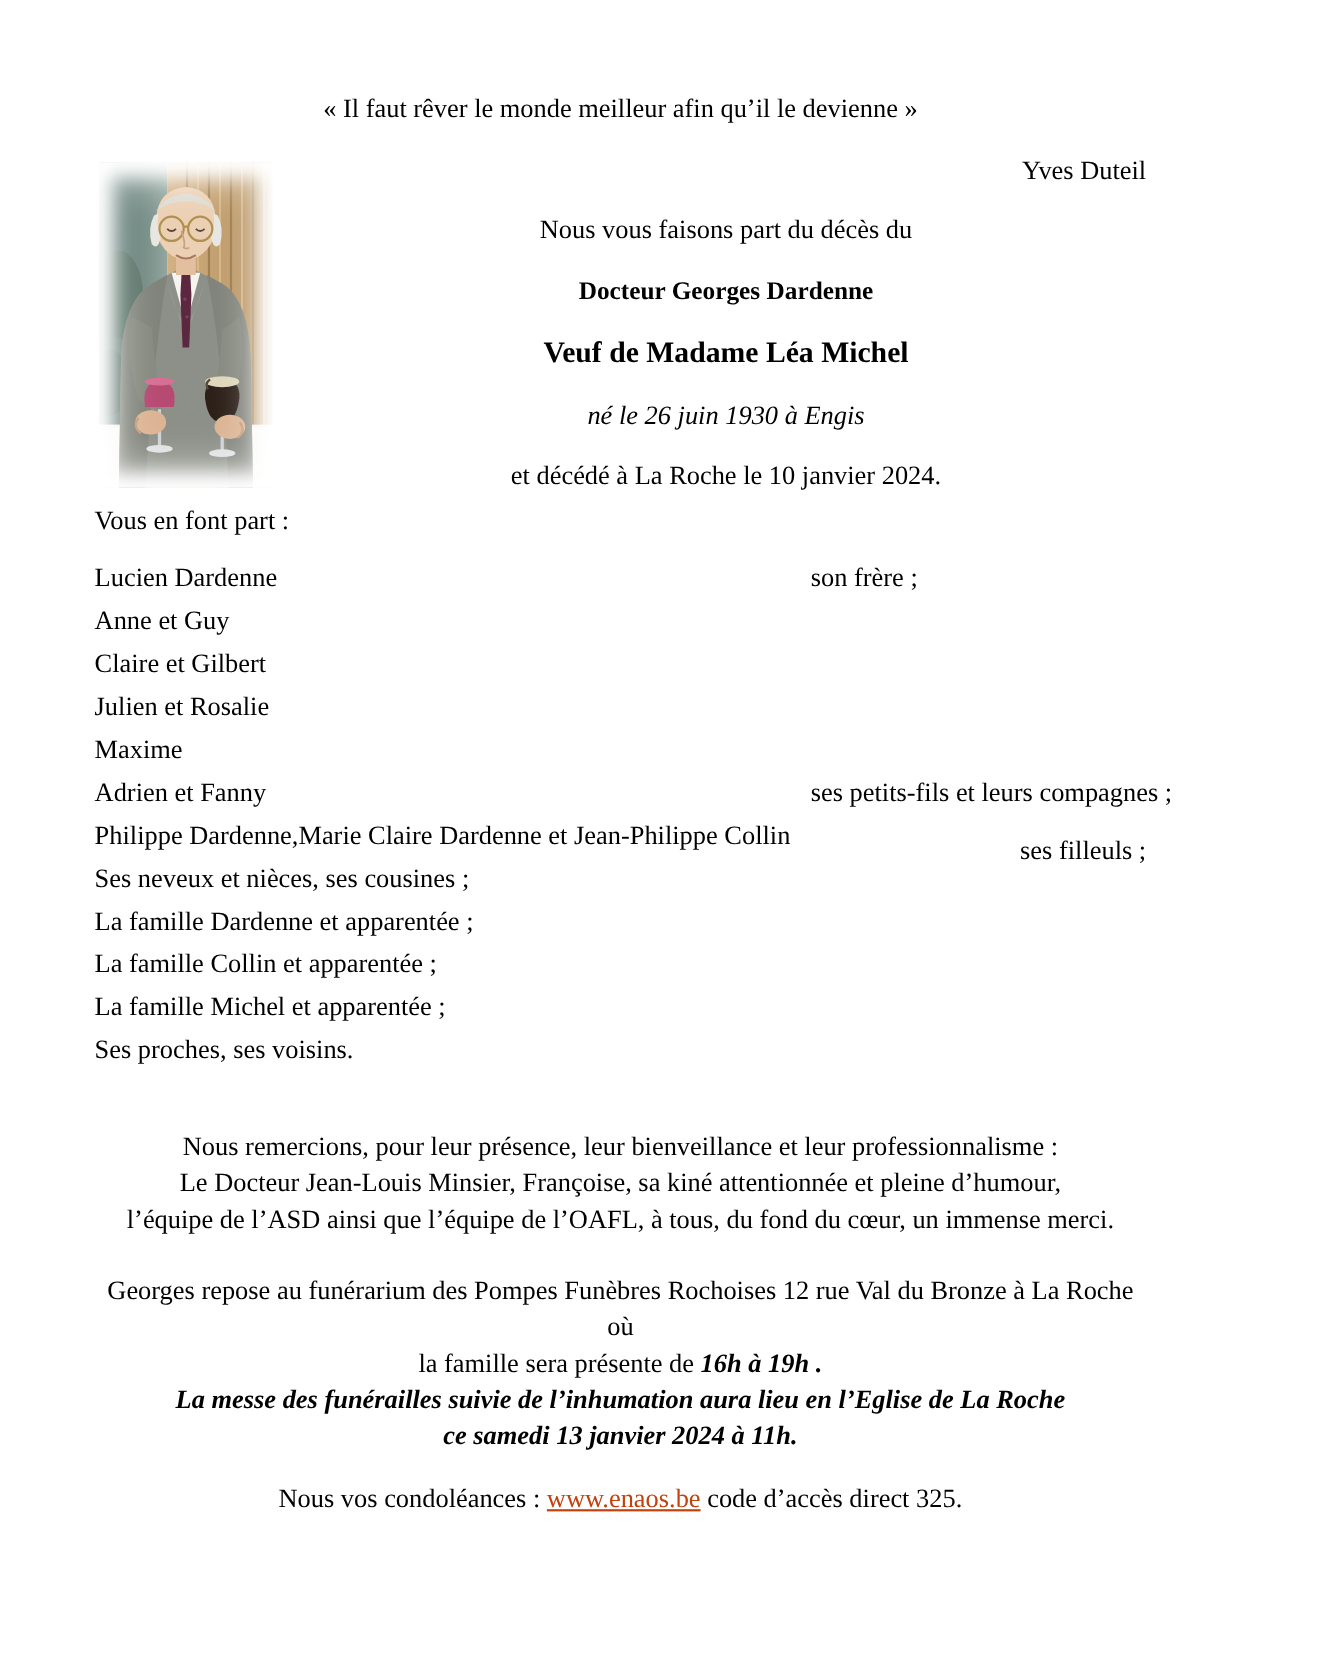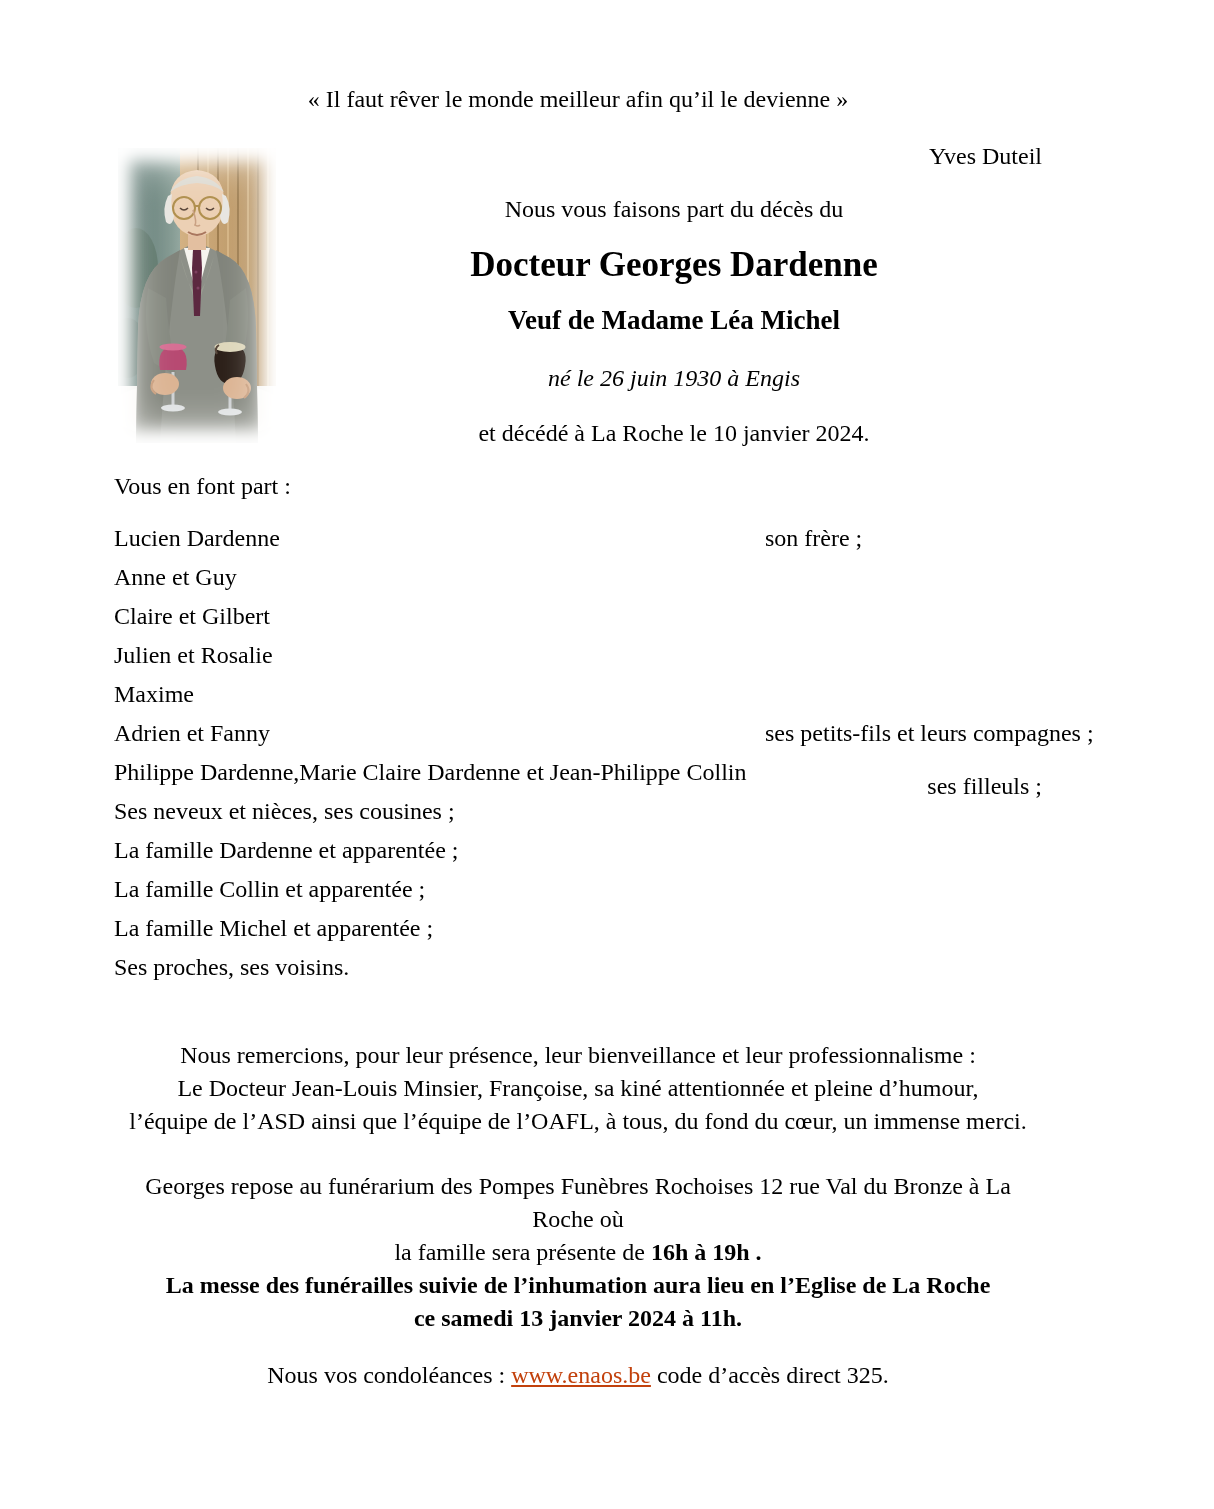--- a/index.html
+++ b/index.html
@@ -1,43 +1,43 @@
 <!DOCTYPE html>
 <html lang="fr"><head>
 <meta charset="utf-8">
 <style>
   html,body{margin:0;padding:0;background:#ffffff;}
   .page{
     width:1126px;height:1509px;box-sizing:border-box;
-    padding:86px 84px 0 114px;
+    padding:86px 84px 0 86px;
     background:#ffffff;color:#000000;
     font-family:"Liberation Serif","DejaVu Serif",serif;
     font-size:24px;position:relative;overflow:hidden;
   }
   .quote{text-align:center;line-height:26px;}
   .header{display:flex;margin-top:31px;}
   .photo{width:158px;height:295px;margin:5px 0 0 4px;flex:none;position:relative;}
   .photo svg{display:block;width:158px;height:295px;}
   .photo::after{content:"";position:absolute;inset:0;
     box-shadow:inset 0 0 16px 12px #ffffff, inset 0 0 36px 18px rgba(255,255,255,.55);}
   .header-right{flex:1;padding-left:30px;text-align:center;}
   .author{text-align:right;line-height:26px;margin-bottom:27px;}
   .intro{line-height:26px;margin-bottom:28px;}
-  .deceased{font-size:35px;font-weight:bold;line-height:29px;margin-bottom:27px;}
+  .deceased{font-size:23px;font-weight:bold;line-height:29px;margin-bottom:27px;}
   .subtitle{font-size:27px;font-weight:bold;line-height:29px;margin-bottom:30px;text-align:center;}
   .birth{line-height:26px;margin-bottom:29px;font-style:italic;}
   .death{line-height:26px;}
-  .part-intro{margin-top:27px;line-height:26px;}
+  .part-intro{margin-top:15px;line-height:26px;}
   .names{margin-top:20px;}
   .name-row{position:relative;line-height:39px;white-space:nowrap;}
   .rel-mid{position:absolute;left:651px;top:0;}
   .rel-right{position:absolute;right:0;top:14px;}
   .thanks{margin-top:52px;text-align:center;line-height:33px;}
   .repose{margin-top:32px;text-align:center;line-height:33px;}
-  .bold{font-weight:bold;}
+  .bold{font-weight:bold;font-style:italic;}
   .condolences{margin-top:27px;text-align:center;line-height:26px;}
   .link{color:#c2410c;text-decoration:underline;cursor:pointer;}
 </style>
 </head>
 <body>
 
 <div class="page">
 
   <div class="quote">« Il faut rêver le monde meilleur afin qu’il le devienne »</div>
 

